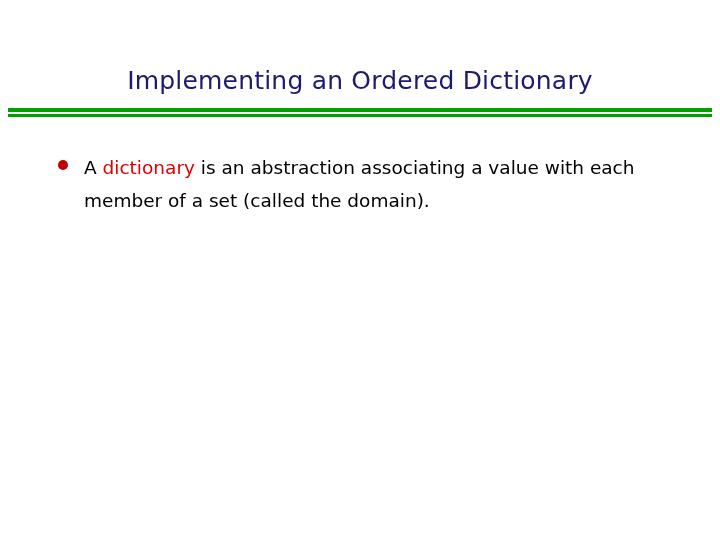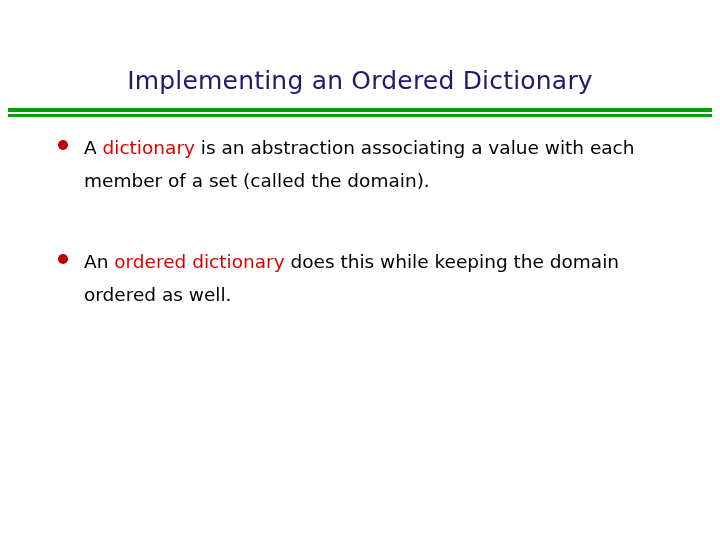--- a/index.html
+++ b/index.html
@@ -44,21 +44,21 @@
   .rule-gap {
     height: 2px;
     background: #ffffff;
   }
   .rule-thin {
     height: 3px;
     background: #00a000;
   }
   .bullets {
     position: absolute;
-    top: 132px;
+    top: 152px;
     left: 54px;
     width: 620px;
   }
   .bullet-item {
     position: relative;
     margin-bottom: 32px;
     padding-left: 30px;
   }
   .bullet-marker {
     position: absolute;
@@ -98,24 +98,18 @@
 
     <div class="bullet-item">
       <span class="bullet-marker"></span>
       <div class="bullet-text">
         <span>A </span><span class="hl">dictionary</span><span> is an abstraction associating a value with each member of a set (called the domain).</span>
       </div>
     </div>
 
     <div class="spacer-1"></div>
 
-    <div class="bullet-item">
-      <span class="bullet-marker"></span>
-      <div class="bullet-text">
-        <span>An </span><span class="hl">ordered dictionary</span><span> does this while keeping the domain ordered as well.</span>
-      </div>
-    </div>
 
     <div class="spacer-2"></div>
 
 
   </div>
 </div>
 
 </body></html>

